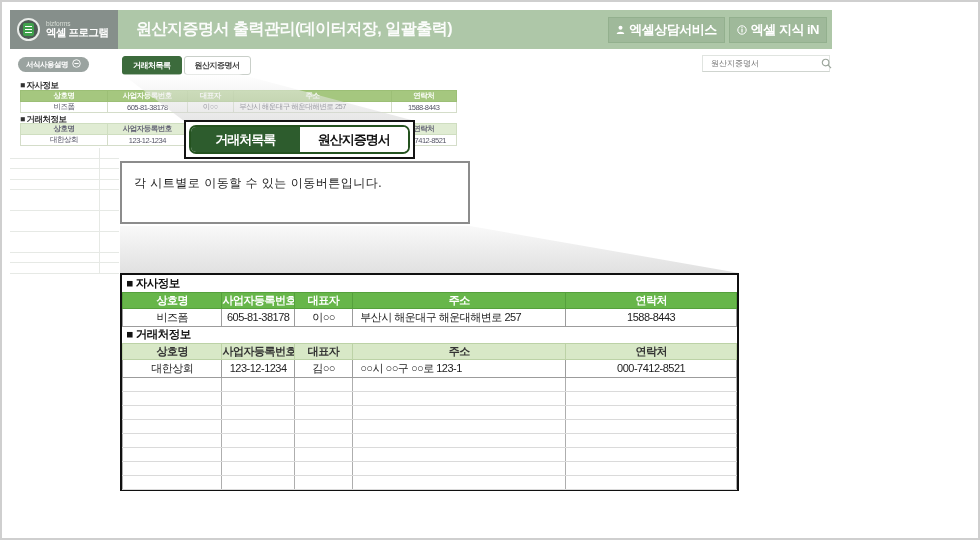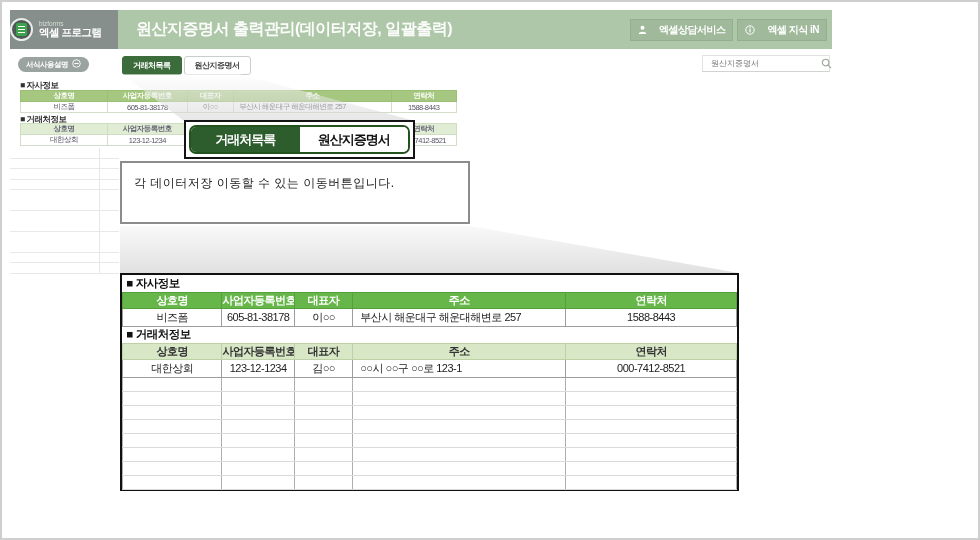--- a/index.html
+++ b/index.html
@@ -4,34 +4,34 @@
 <style>
   * { margin:0; padding:0; box-sizing:border-box; }
   body { background:#fff; font-family:"Liberation Sans", sans-serif; }
   .canvas { position:relative; width:980px; height:540px; background:#ffffff;
             border:2px solid #cfcfcf; overflow:hidden; }
 
   
   .app-header { position:absolute; left:8px; top:8px; width:822px; height:39px;
                 background:#aec7a8; display:flex; align-items:center; }
   .logo { width:108px; height:39px; background:#868f8b; display:flex; align-items:center;
-          gap:6px; padding-left:0; flex:0 0 auto; cursor:pointer; }
+          gap:6px; padding-left:7px; flex:0 0 auto; cursor:pointer; }
   .logo-circle { width:23px; height:23px; border-radius:50%; background:#4d5a54;
                  border:2px solid #e9ece9; display:flex; align-items:center; justify-content:center; }
   .logo-doc { width:11px; height:13px; background:#3fa24c; border-radius:2px; position:relative; }
   .logo-doc:before { content:""; position:absolute; left:2px; top:3px; width:7px; height:1px;
                      background:#fff; box-shadow:0 3px 0 #fff, 0 6px 0 #fff; }
   .logo-text { display:flex; flex-direction:column; line-height:1.05; }
   .logo-small { font-size:6.5px; color:#d9dfd7; }
   .logo-name { font-size:10.5px; font-weight:bold; color:#ffffff; letter-spacing:-0.5px; }
   .app-title { font-size:16px; font-weight:bold; color:rgba(255,255,255,0.95);
                margin-left:18px; letter-spacing:-0.5px; }
   .header-buttons { margin-left:auto; margin-right:5px; display:flex; gap:4px; }
-  .hdr-btn { display:flex; align-items:center; gap:12px; background:#9fb99a; border:1px solid #93b08e;
-             border-radius:0; color:#fff; font-size:10px; font-weight:bold; letter-spacing:-0.5px;
+  .hdr-btn { display:flex; align-items:center; gap:4px; background:#9fb99a; border:1px solid #93b08e;
+             border-radius:0; color:#fff; font-size:13px; font-weight:bold; letter-spacing:-0.5px;
              padding:3px 7px; cursor:pointer; font-family:inherit; }
   .hdr-btn svg { display:block; }
 
   
   .guide-btn { position:absolute; left:16px; top:55px; height:15px; display:flex; align-items:center;
                gap:4px; background:#9aa3a0; color:#fff; border:none; border-radius:8px;
                font-size:7.5px; font-weight:bold; letter-spacing:-0.5px; padding:0 8px;
                cursor:pointer; font-family:inherit; }
   .sheet-tabs { position:absolute; left:120px; top:54px; display:flex; gap:2px; }
   .sheet-tab { border-radius:3px; font-size:8px; font-weight:bold; letter-spacing:-0.5px;
@@ -223,21 +223,21 @@
   <div class="beam2"></div>
 
   <div class="callout-tabs">
     <div class="callout-tabs-inner">
       <div class="callout-tab green">거래처목록</div>
       <div class="callout-tab white">원산지증명서</div>
     </div>
   </div>
 
   <div class="desc-box">
-    <div class="desc-text">각 데이터저장 이동할 수 있는 이동버튼입니다.</div>
+    <div class="desc-text">각 시트별로 이동할 수 있는 이동버튼입니다.</div>
   </div>
 
   <div class="big-wrap">
     <table class="big">
       <colgroup>
           <col style="width:16.2%">
           <col style="width:11.8%">
           <col style="width:9.5%">
           <col style="width:34.7%">
           <col style="width:27.8%">

